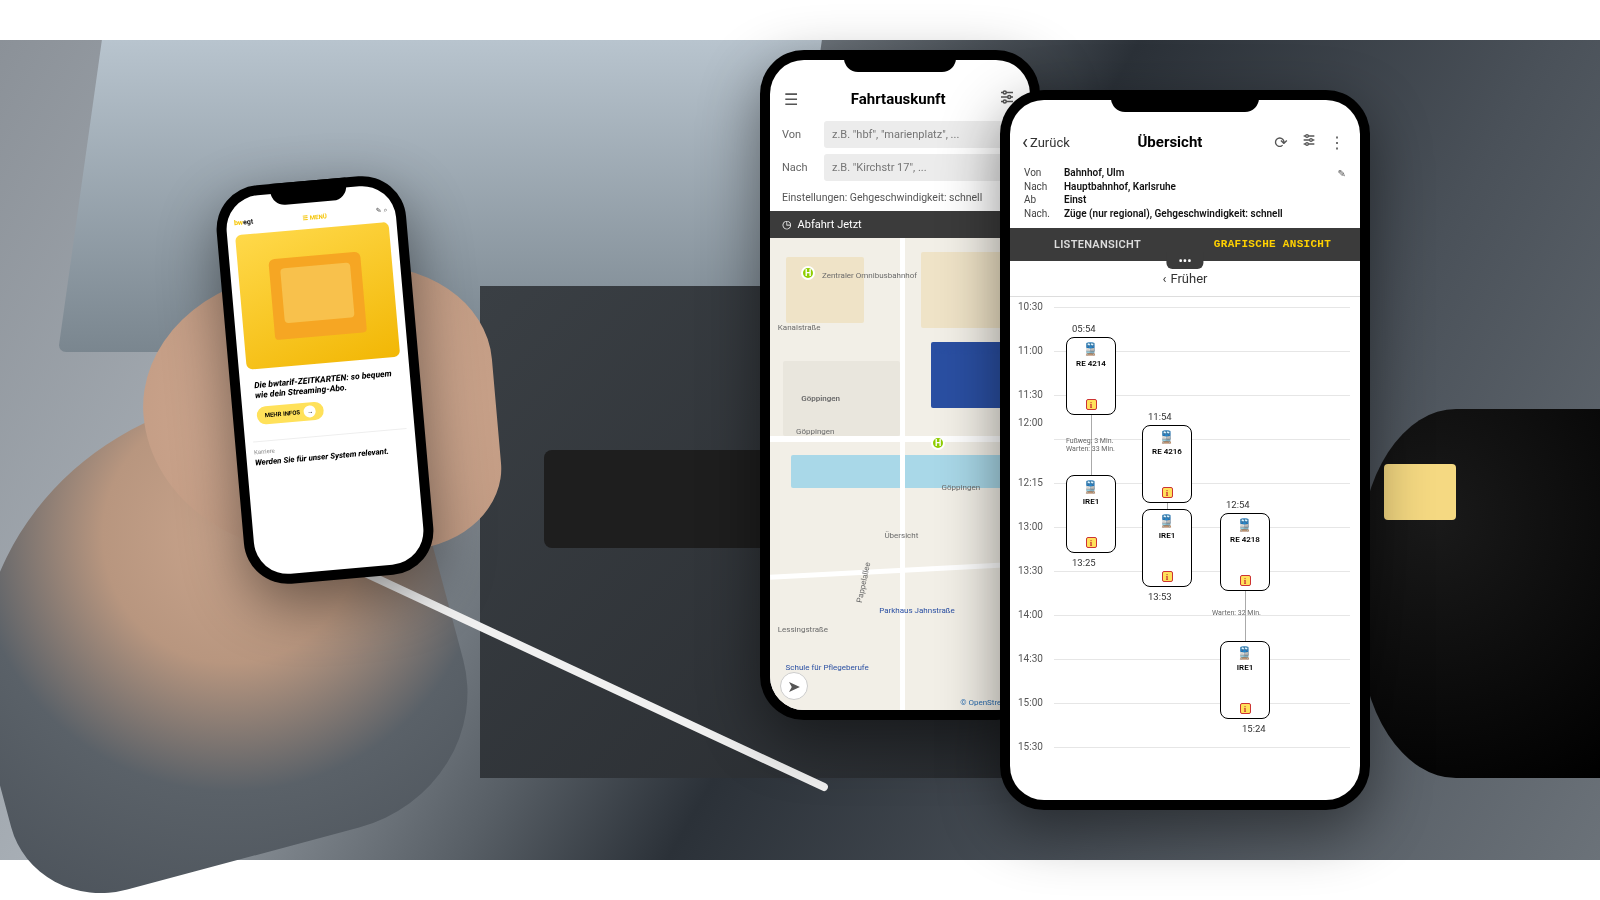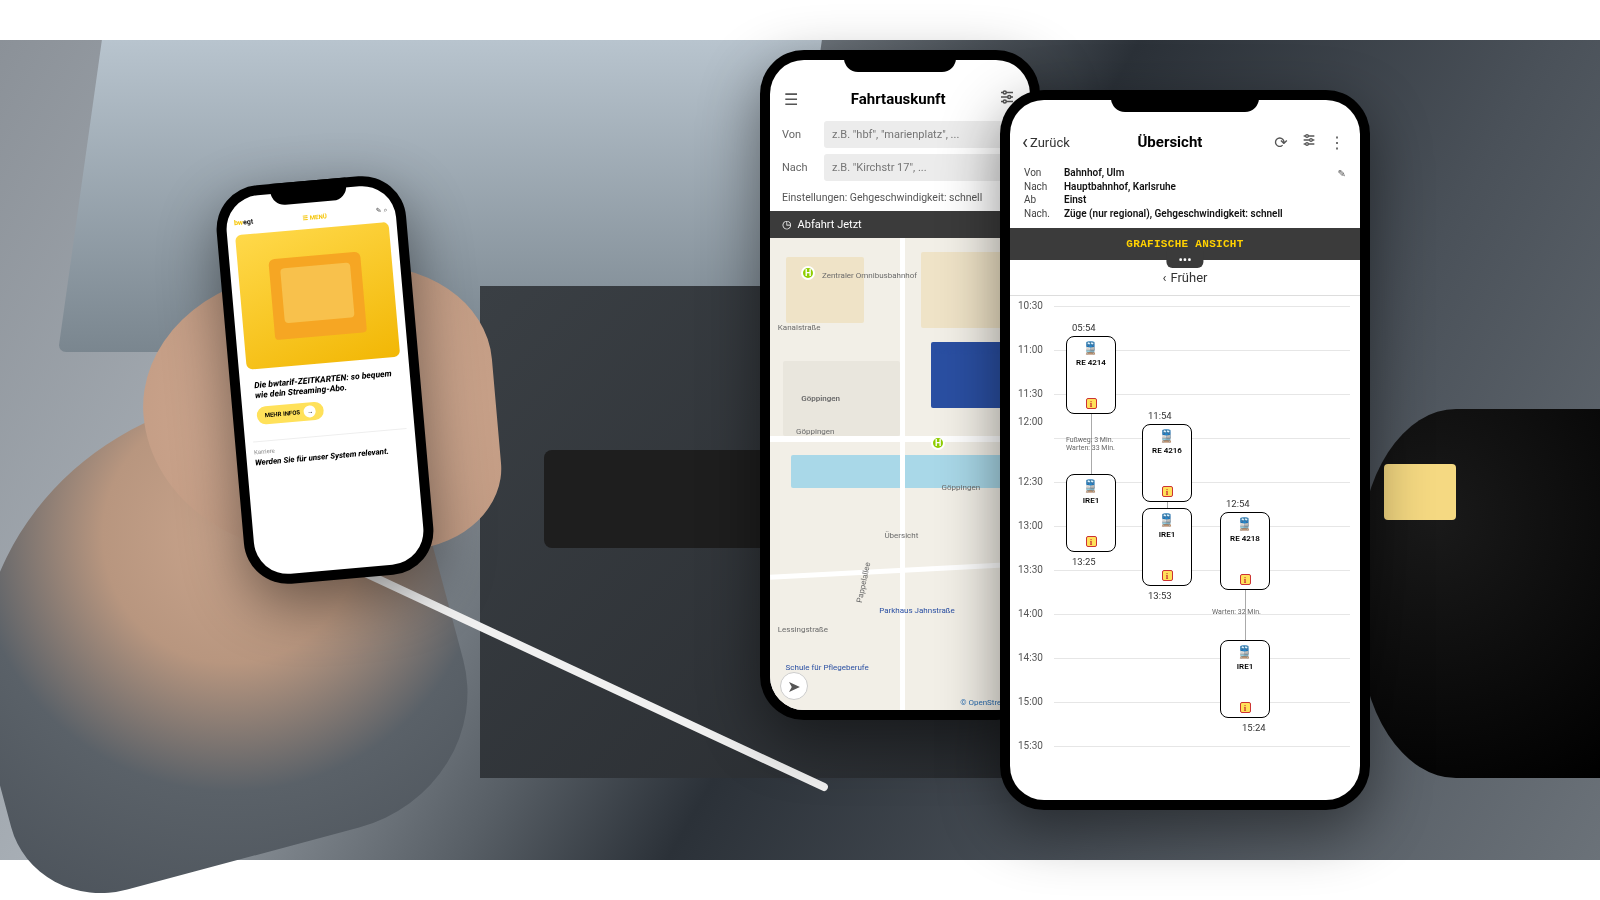--- a/index.html
+++ b/index.html
@@ -226,40 +226,41 @@
       <div class="r">
           <span class="k">Ab</span>
           <span class="v">Einst</span>
         </div>
       <div class="r">
           <span class="k">Nach.</span>
           <span class="v">Züge (nur regional), Gehgeschwindigkeit: schnell</span>
         </div>
     </div>
     <div class="pc-tabs">
+      <div class="pc-tab">LISTENANSICHT</div>
       <div class="pc-tab active">GRAFISCHE ANSICHT</div>
     </div>
     <div class="pc-nav">
       <div class="dots">•••</div>
       <div class="n">
           <span>‹</span>
           <span>Früher</span>
         </div>
     </div>
     <div class="pc-grid">
 
       <div class="pc-axis" style="top:4px">10:30</div>
         <div class="pc-line" style="top:10px"></div>
       <div class="pc-axis" style="top:48px">11:00</div>
         <div class="pc-line" style="top:54px"></div>
       <div class="pc-axis" style="top:92px">11:30</div>
         <div class="pc-line" style="top:98px"></div>
       <div class="pc-axis" style="top:120px">12:00</div>
         <div class="pc-line" style="top:142px"></div>
-      <div class="pc-axis" style="top:180px">12:30</div>
+      <div class="pc-axis" style="top:180px">12:15</div>
         <div class="pc-line" style="top:186px"></div>
       <div class="pc-axis" style="top:224px">13:00</div>
         <div class="pc-line" style="top:230px"></div>
       <div class="pc-axis" style="top:268px">13:30</div>
         <div class="pc-line" style="top:274px"></div>
       <div class="pc-axis" style="top:312px">14:00</div>
         <div class="pc-line" style="top:318px"></div>
       <div class="pc-axis" style="top:356px">14:30</div>
         <div class="pc-line" style="top:362px"></div>
       <div class="pc-axis" style="top:400px">15:00</div>

